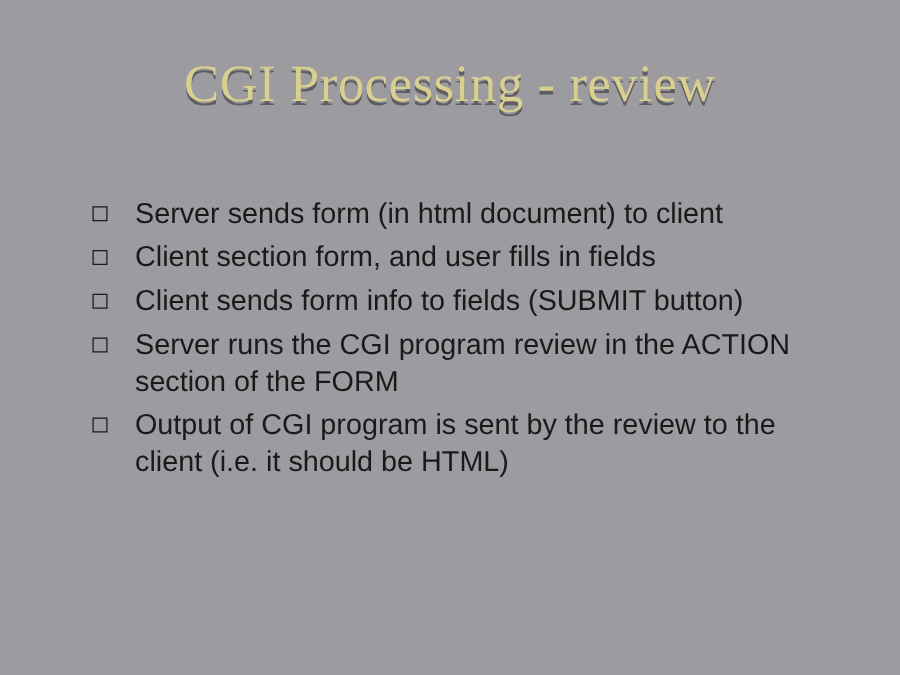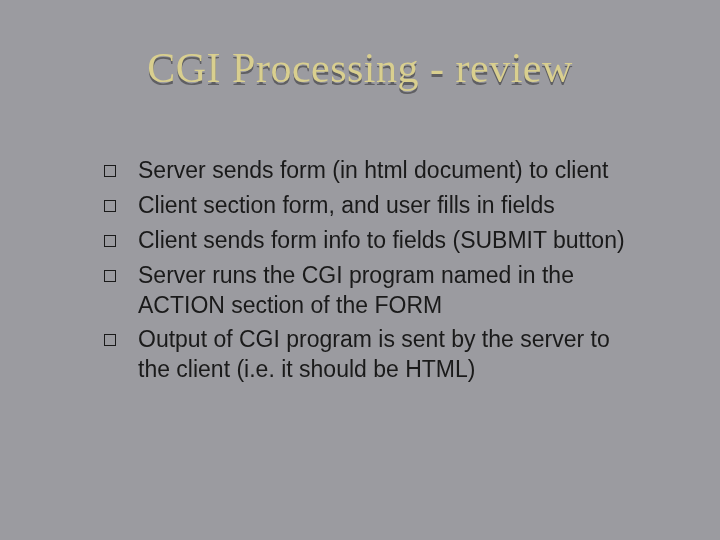--- a/index.html
+++ b/index.html
@@ -37,21 +37,20 @@
       position: relative;
       color: #d9cf8f;
       font-size: 42px;
       font-weight: 500;
       font-family: "Times New Roman", Georgia, serif;
       letter-spacing: 0.5px;
       z-index: 2;
     }
     .content {
       padding: 40px 58px 0 58px;
-      margin-left: 30px;
     }
     .bullet-list {
       list-style: none;
     }
     .bullet-item {
       display: flex;
       align-items: flex-start;
       margin-bottom: 5px;
     }
     .bullet-box {
@@ -86,21 +85,21 @@
       <li class="bullet-item">
         <span class="bullet-box"></span>
         <span class="bullet-text">Client section form, and user fills in fields</span>
       </li>
       <li class="bullet-item">
         <span class="bullet-box"></span>
         <span class="bullet-text">Client sends form info to fields (SUBMIT button)</span>
       </li>
       <li class="bullet-item">
         <span class="bullet-box"></span>
-        <span class="bullet-text">Server  runs the CGI program named in the ACTION section of the FORM</span>
+        <span class="bullet-text">Server  runs the CGI program review in the ACTION section of the FORM</span>
       </li>
       <li class="bullet-item">
         <span class="bullet-box"></span>
-        <span class="bullet-text">Output of CGI program is sent by the server to the client (i.e. it should be HTML)</span>
+        <span class="bullet-text">Output of CGI program is sent by the review to the client (i.e. it should be HTML)</span>
       </li>
     </ul>
   </div>
 </div>
 
 </body></html>

